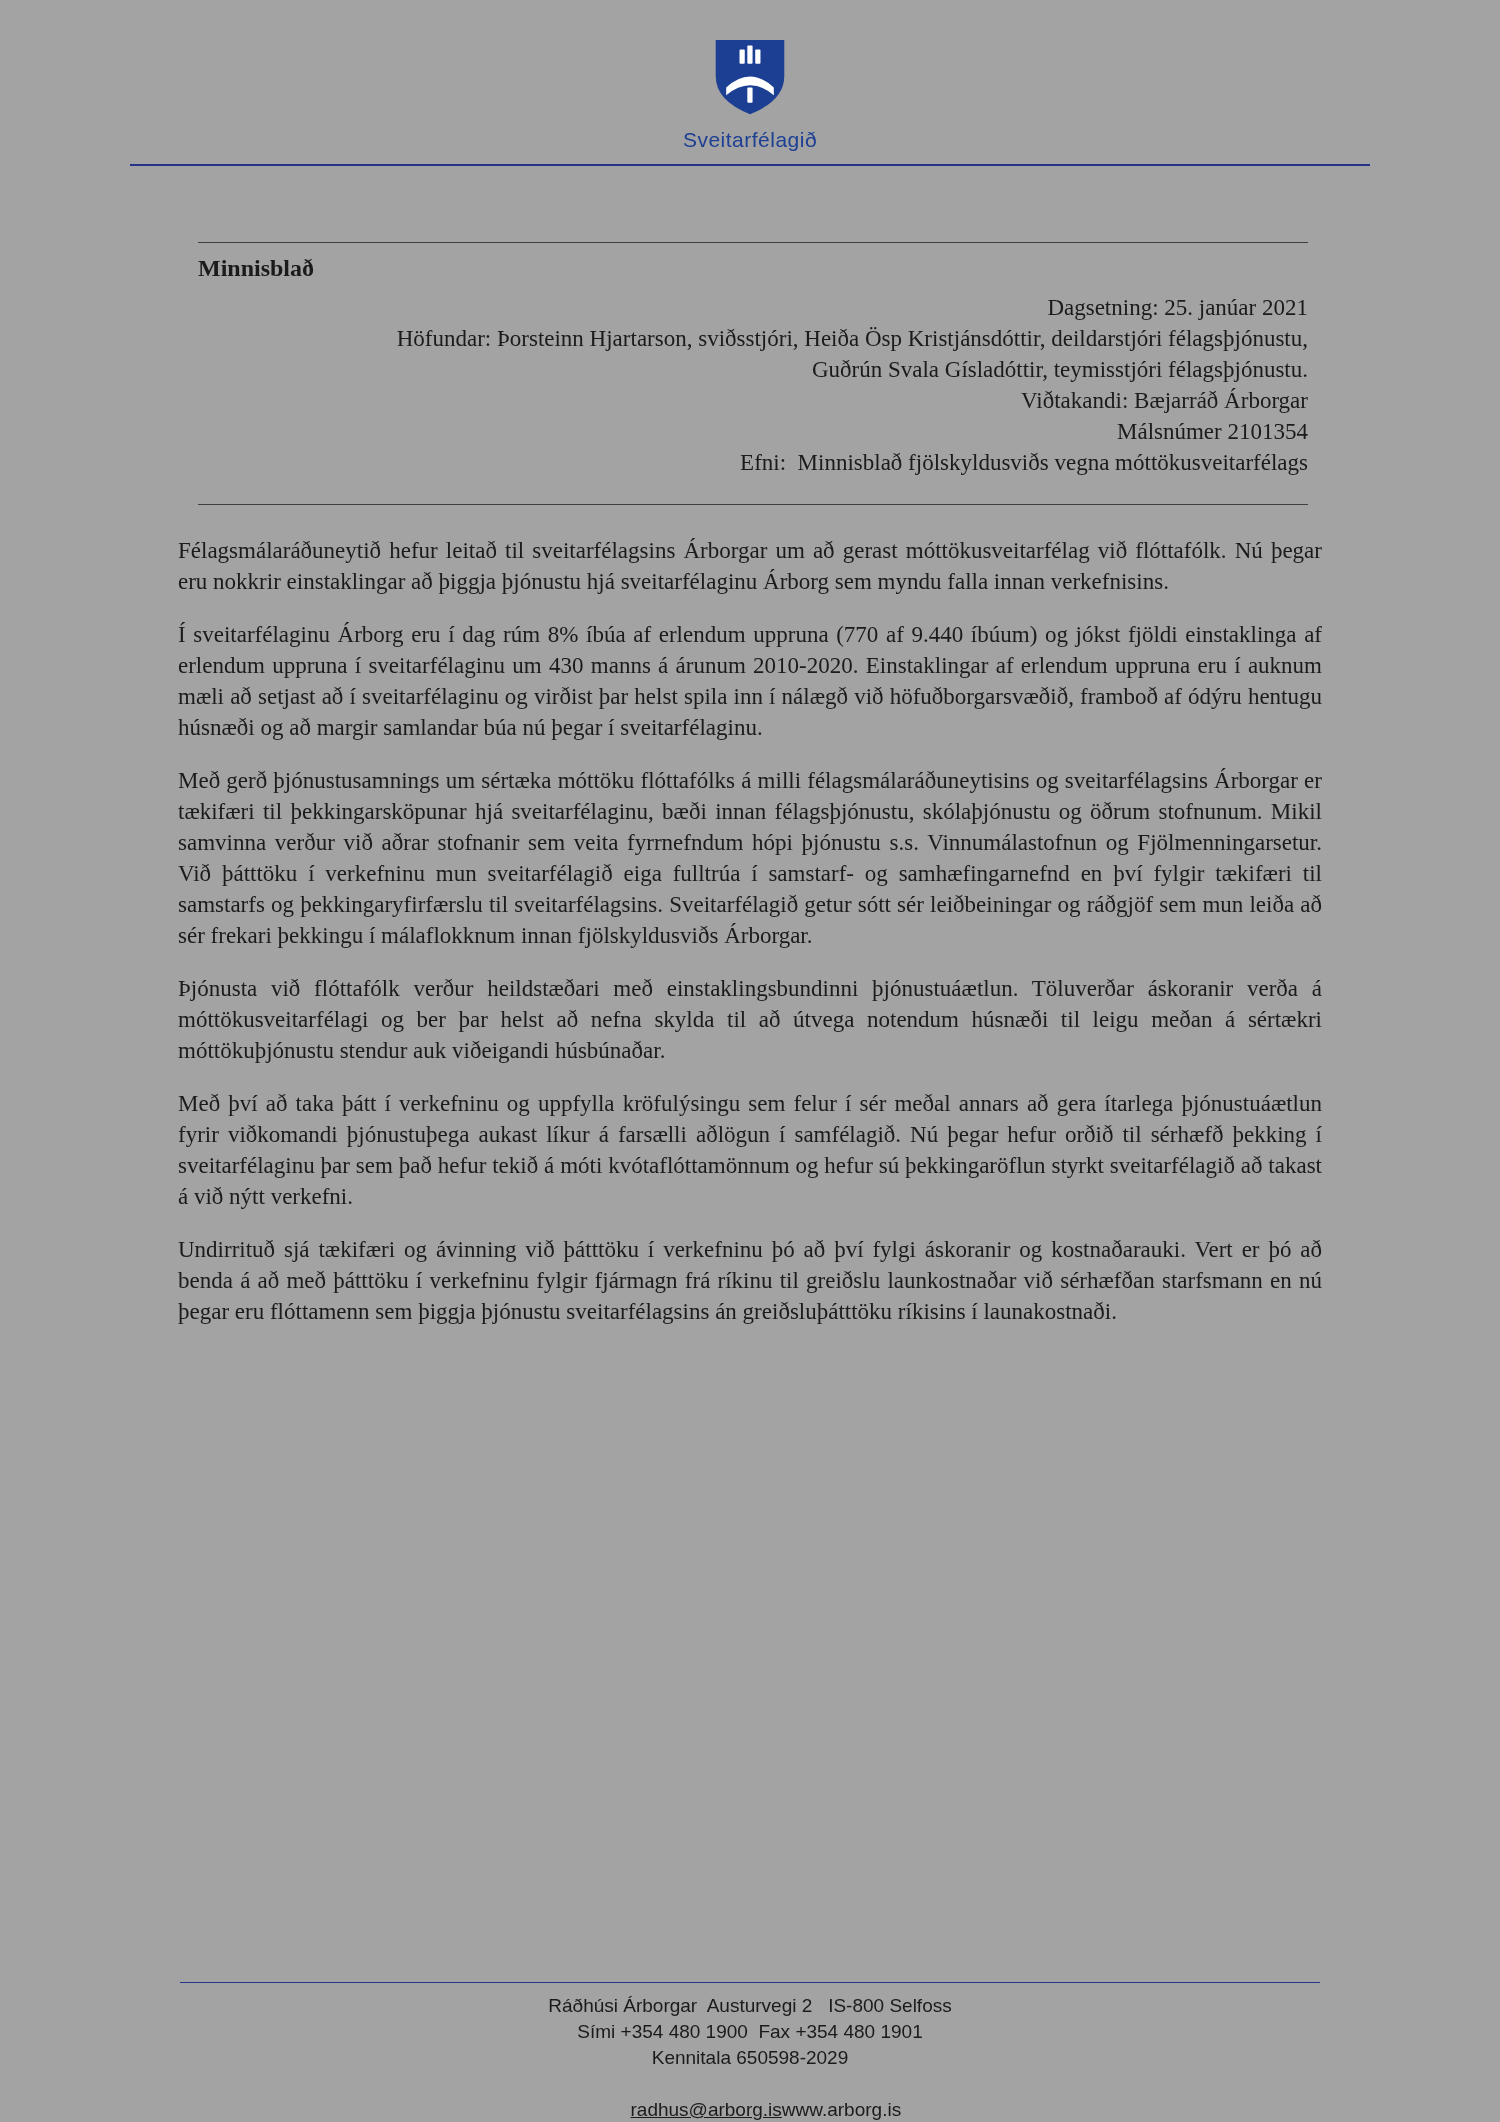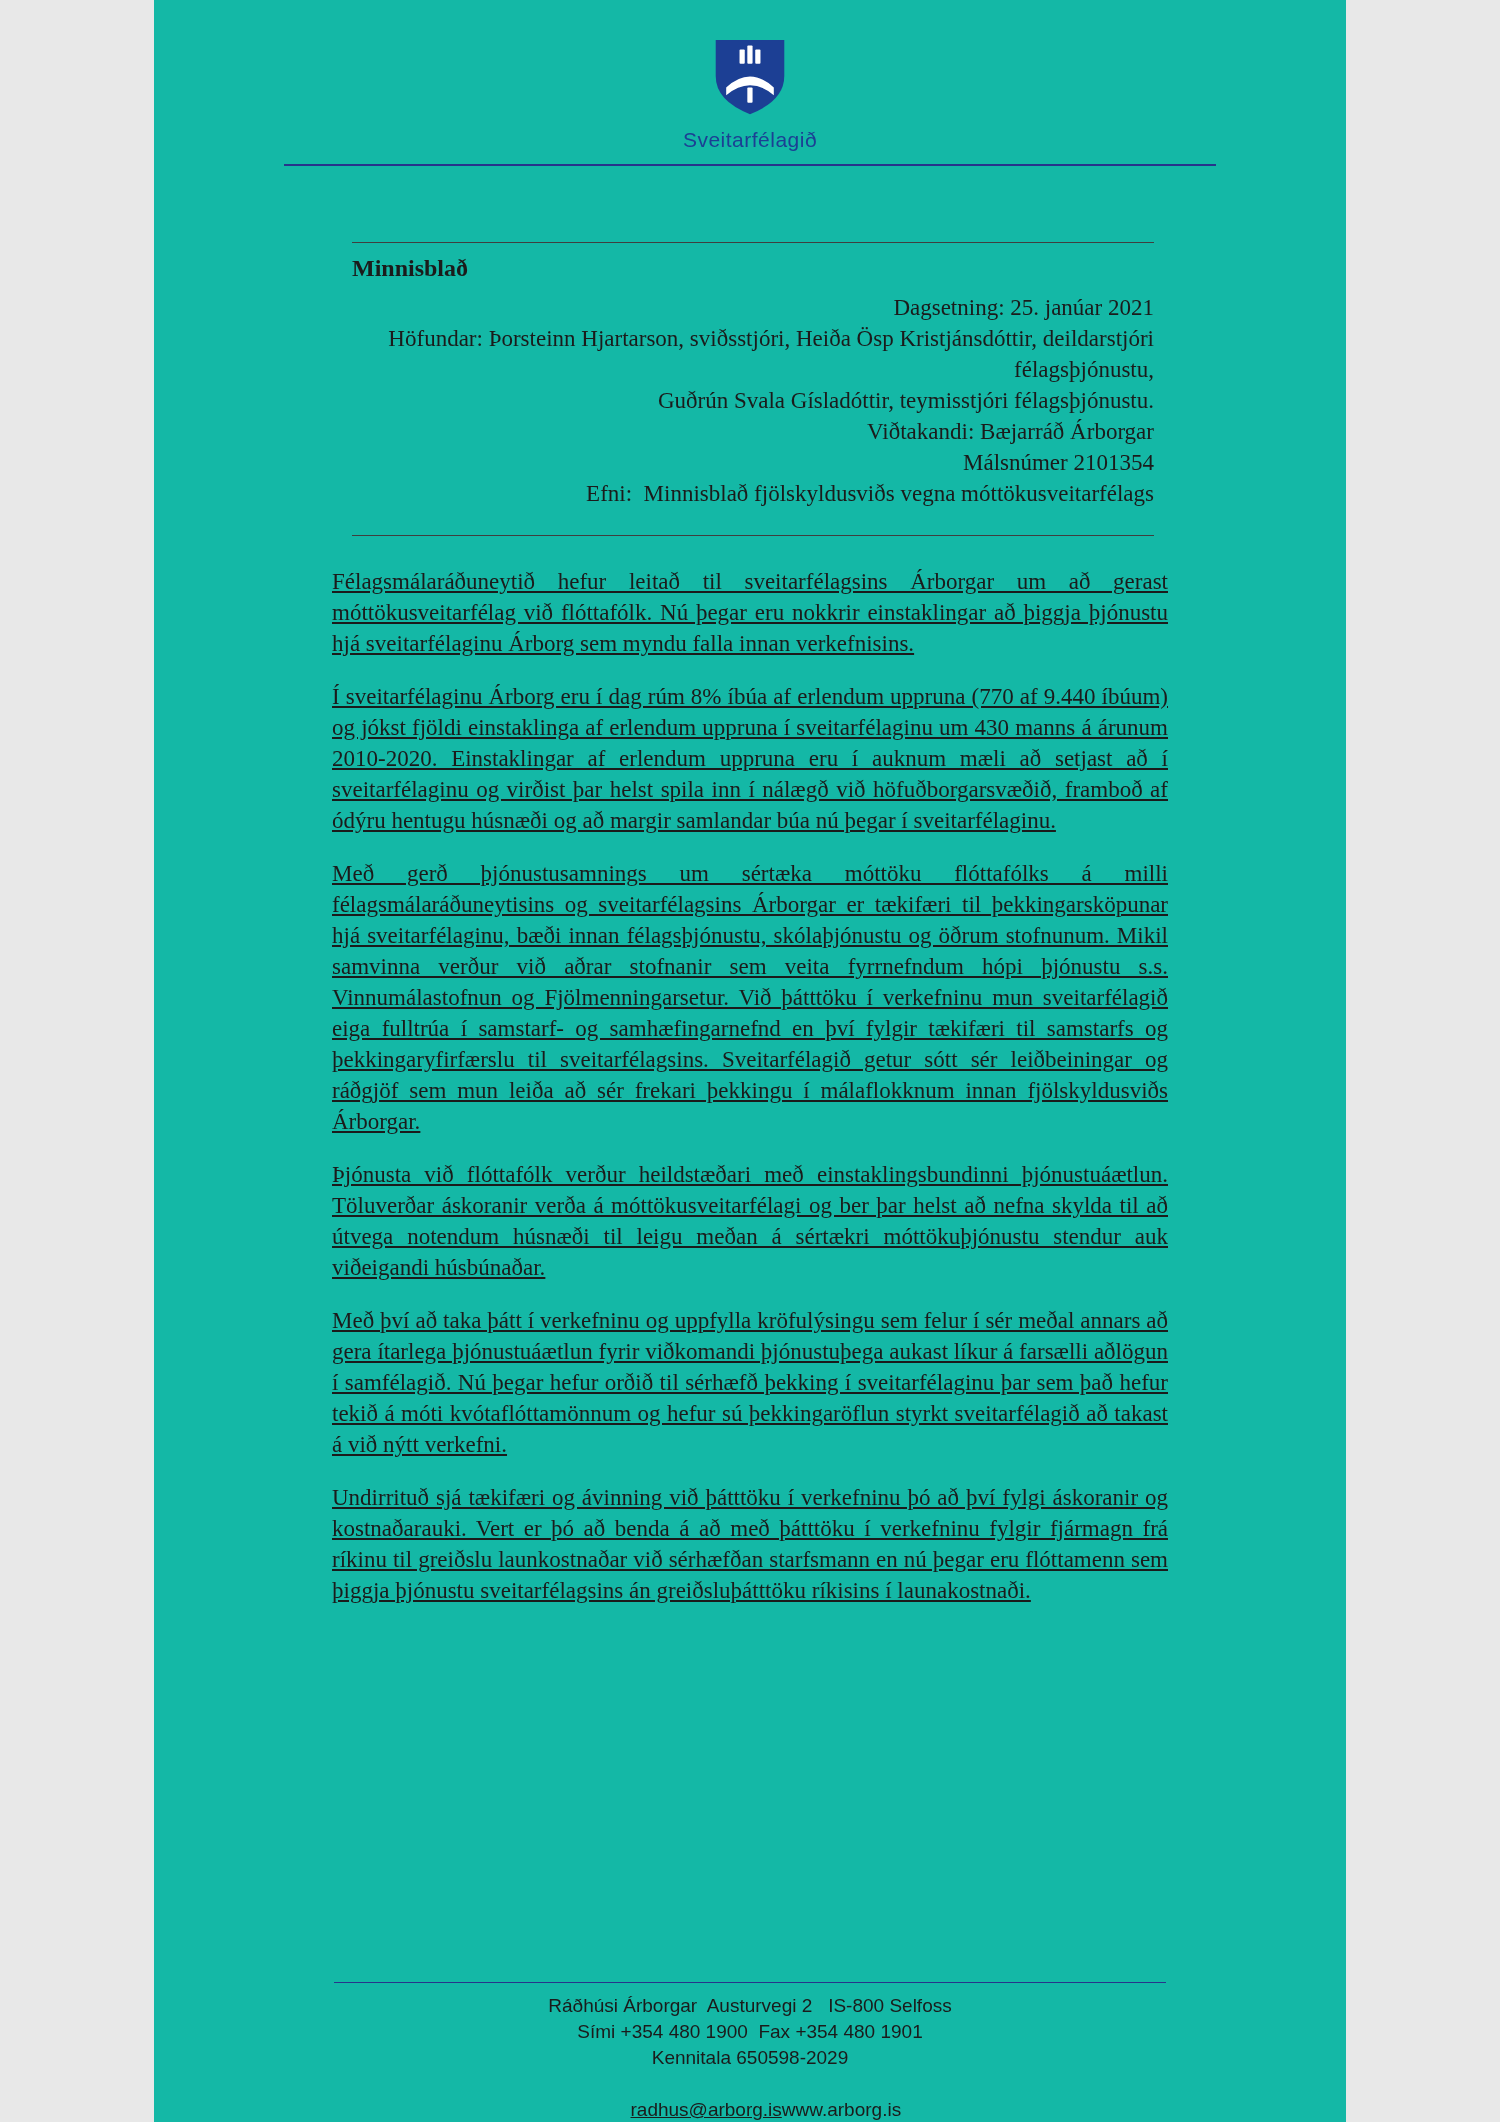--- a/index.html
+++ b/index.html
@@ -1,23 +1,23 @@
 <!DOCTYPE html>
 <html><head>
 <meta charset="utf-8">
 <style>
   * { box-sizing: border-box; }
   html, body { margin: 0; padding: 0; background: #e8e8e8; }
 
   .page {
     position: relative;
-    width: 1192px;
+    width: 1500px;
     height: 2122px;
     margin: 0 auto;
-    background: #14b8a6;
+    background: #a3a3a3;
     font-family: "Liberation Serif", serif;
     color: #1b1b1b;
     overflow: hidden;
   }
 
   
   .letterhead { text-align: center; padding-top: 38px; }
   .logo { display: inline-block; line-height: 0; }
   .org-small {
     font-family: "Liberation Sans", sans-serif;
@@ -63,21 +63,20 @@
   .memo-rule-bottom { margin-top: 26px; }
 
   
   .body-text { margin: 30px 178px 0 178px; }
   .body-text p {
     margin: 16px 0 22px 0;
     font-size: 23px;
     line-height: 31px;
     text-align: justify;
     color: #1b1b1b;
-    text-decoration: underline;
   }
 
   
   .footer {
     position: absolute;
     left: 0;
     top: 1982px;
     width: 100%;
     text-align: center;
     font-family: "Liberation Sans", sans-serif;

